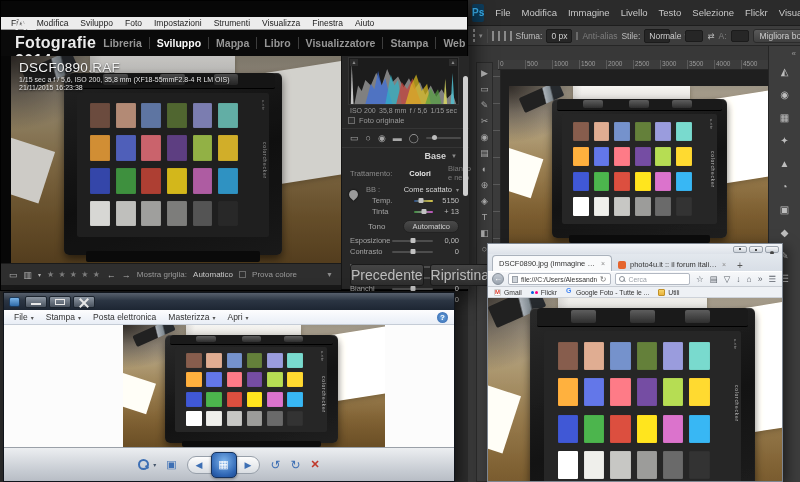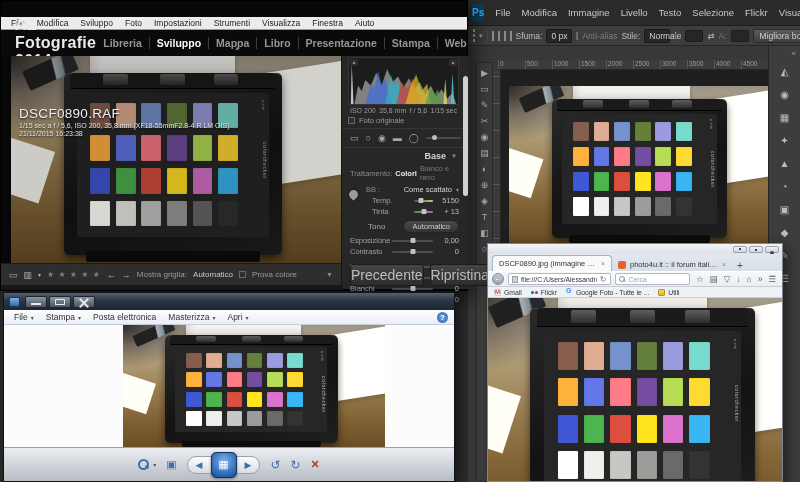--- a/index.html
+++ b/index.html
@@ -83,21 +83,21 @@
   .lr-menu-item { color:#222; font-size:8.5px; padding:0 6px; }
   .lr-topbar { position:absolute; left:0; top:29px; right:0; height:26px; background:#0a0a0a;
                display:flex; align-items:center; }
   .lr-identity { color:#ececec; font-size:16px; font-weight:bold; padding-left:14px; letter-spacing:.3px; }
   .lr-modules { margin-left:auto; display:flex; align-items:center; padding-right:6px; }
   .lr-module { color:#969696; font-size:10.5px; font-weight:bold; padding:0 7px; }
   .lr-module:not(:first-child) { border-left:1px solid #3d3d3d; }
   .lr-module.active { color:#fafafa; }
   .lr-collapse { position:absolute; left:50%; top:44px; color:#777; font-size:6px; }
   .lr-image { position:absolute; left:10px; top:55px; width:330px; height:207px; overflow:hidden; background:#000; }
-  .lr-info { position:absolute; left:8px; top:4px; z-index:5; color:#f0f0f0; text-shadow:0 1px 2px rgba(0,0,0,.8);margin-top:46px; }
+  .lr-info { position:absolute; left:8px; top:4px; z-index:5; color:#f0f0f0; text-shadow:0 1px 2px rgba(0,0,0,.8); }
   .lr-info-name { font-size:13.5px; letter-spacing:.3px; }
   .lr-info-line { font-size:7px; color:#e4e4e4; margin-top:1px; }
   .lr-panel { position:absolute; left:340px; top:55px; width:128px; bottom:1px; background:#272727;
               border-left:1px solid #151515; font-size:8.5px; color:#b5b5b5; }
   .lr-scroll { position:absolute; right:1px; top:20px; width:5px; height:120px; background:#cfcfcf;
                border-radius:3px; }
   .lr-sect-head { display:flex; justify-content:flex-end; align-items:center; gap:5px; padding:2px 12px 1px 6px;
                   color:#d2d2d2; font-weight:bold; font-size:9px; }
   .lr-sect-head .tri { font-size:6px; color:#8a8a8a; }
   .lr-hist { position:relative; margin:1px 10px 2px 6px; height:48px; background:#1c1c1c; border:1px solid #343434; }
@@ -107,21 +107,21 @@
   .hist-corner.l { left:1px; } .hist-corner.r { right:1px; }
   .lr-hist-stats { display:flex; justify-content:space-between; padding:0 12px 0 8px; font-size:7px; color:#9a9a9a; }
   .lr-origrow { display:flex; align-items:center; gap:4px; padding:2px 6px; font-size:7.5px; color:#9a9a9a; }
   .lr-check { width:7px; height:7px; border:1px solid #6a6a6a; background:#2f2f2f; }
   .lr-divider { height:1px; background:#1a1a1a; border-bottom:1px solid #353535; margin:1px 0; }
   .lr-tools { display:flex; align-items:center; gap:7px; padding:3px 8px; }
   .lr-tool { color:#a8a8a8; font-size:9px; }
   .lr-mini-slider { flex:1; height:2px; background:#4a4a4a; border-radius:1px; position:relative; }
   .lr-mini-slider i { position:absolute; left:18%; top:-2px; width:5px; height:5px; background:#bdbdbd;
                       border-radius:50%; }
-  .lr-treat { display:flex; align-items:center; gap:3px; padding:2px 8px; font-size:7.5px; }
+  .lr-treat { display:flex; align-items:center; gap:17px; padding:2px 8px; font-size:7.5px; }
   .lr-treat .t-lab { color:#8a8a8a; }
   .lr-treat .t-col { color:#e8e8e8; margin-left:auto; font-weight:bold; }
   .lr-treat .t-bw { color:#7a7a7a; }
   .lr-wb { position:relative; padding:1px 0 1px 22px; }
   .lr-dropper { position:absolute; left:7px; top:6px; width:9px; height:9px; background:#9a9a9a;
                 border-radius:50% 50% 50% 0; transform:rotate(-45deg); box-shadow:0 0 2px #000; }
   .lr-wbrow { display:flex; align-items:center; gap:4px; padding:0 10px 1px 2px; font-size:7.5px; }
   .lr-wbrow .wb-lab { color:#8a8a8a; }
   .lr-wbrow .wb-val { color:#d6d6d6; margin-left:auto; }
   .lr-tone-row { display:flex; align-items:center; padding:2px 10px 2px 26px; }
@@ -433,21 +433,21 @@
         <span class="lr-menu-item">Finestra</span>
         <span class="lr-menu-item">Aiuto</span>
       </div>
     <div class="lr-topbar">
       <span class="lr-identity">AZ Fotografie 2014-...</span>
       <div class="lr-modules">
           <span class="lr-module">Libreria</span>
           <span class="lr-module active">Sviluppo</span>
           <span class="lr-module">Mappa</span>
           <span class="lr-module">Libro</span>
-          <span class="lr-module">Presentazione</span>
+          <span class="lr-module">Visualizzatore</span>
           <span class="lr-module">Stampa</span>
           <span class="lr-module">Web</span>
         </div>
     </div>
     <span class="lr-collapse">▲</span>
 
     <div class="lr-image photo-host">
       <div class="photo dark" style="position: absolute; inset: 0px;">
     <div class="p-laptop"></div>
     <div class="p-paper-r"></div>

